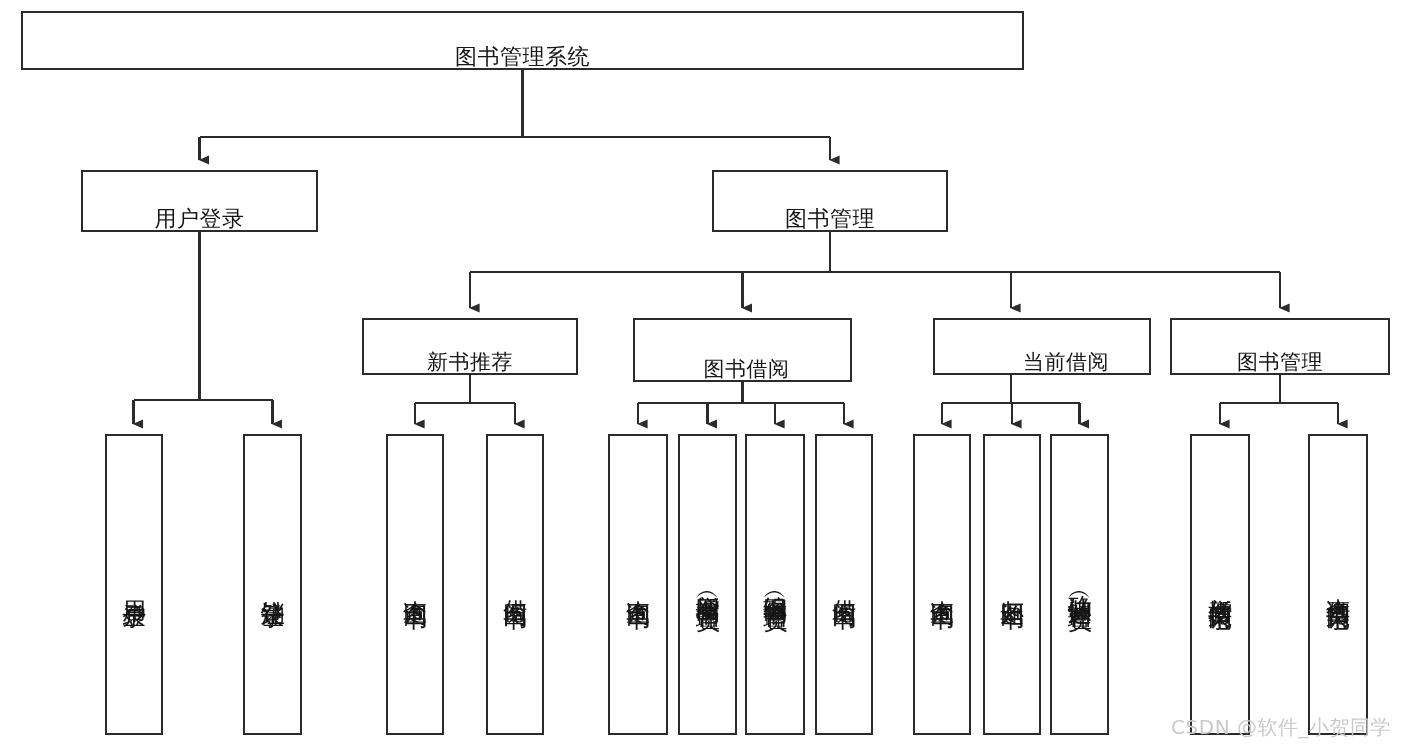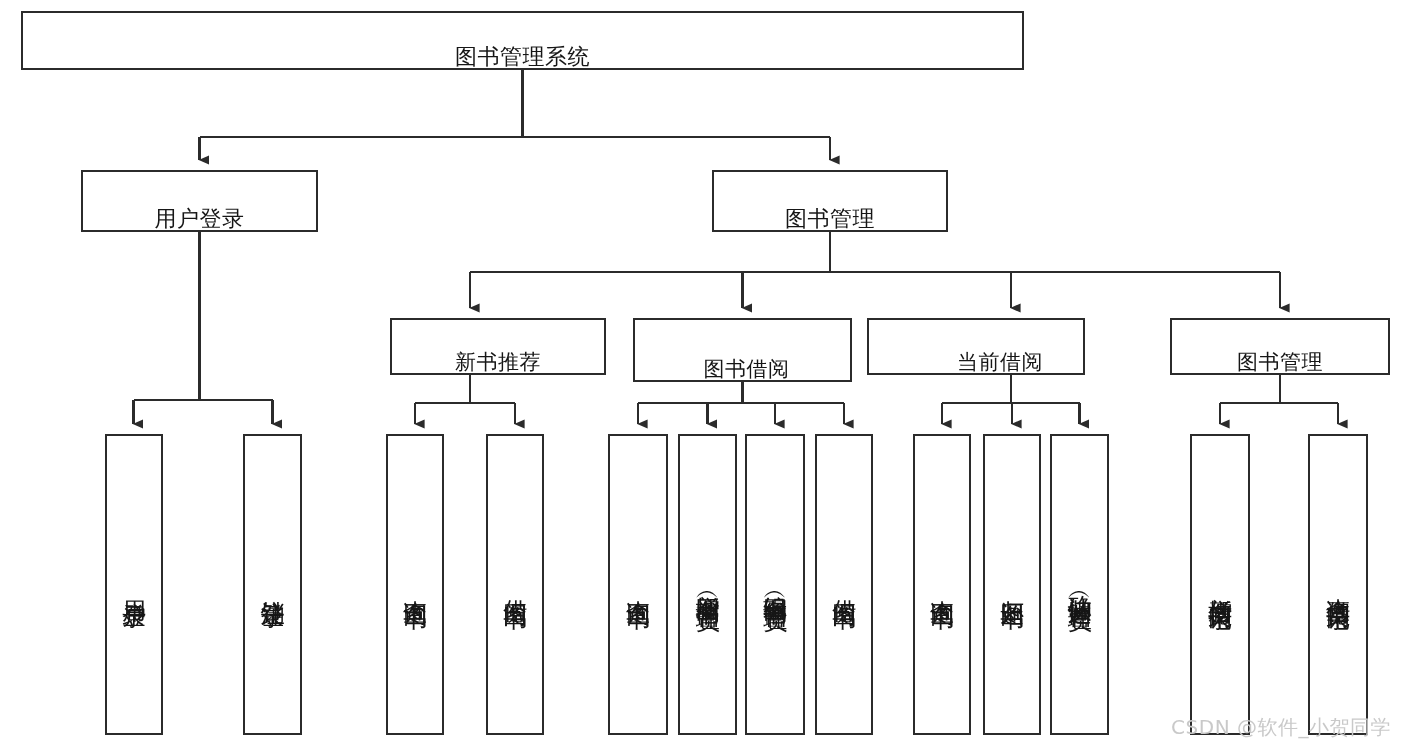--- a/index.html
+++ b/index.html
@@ -124,27 +124,27 @@
     <span class="label">图书管理系统</span>
   </div>
 
   <div class="node lvl2" style="left: 81px; top: 170px; width: 237px; height: 62px;">
     <span class="label">用户登录</span>
   </div>
   <div class="node lvl2" style="left: 712px; top: 170px; width: 236px; height: 62px;">
     <span class="label">图书管理</span>
   </div>
 
-  <div class="node lvl3" style="left: 362px; top: 318px; width: 216px; height: 57px; margin-left: 28px;">
+  <div class="node lvl3" style="left: 362px; top: 318px; width: 216px; height: 57px;">
     <span class="label">新书推荐</span>
   </div>
   <div class="node lvl3" style="left: 633px; top: 318px; width: 219px; height: 64px; padding-left: 8px;">
     <span class="label">图书借阅</span>
   </div>
-  <div class="node lvl3" style="left: 867px; top: 318px; width: 218px; height: 57px; padding-left: 48px;">
+  <div class="node lvl3" style="left: 933px; top: 318px; width: 218px; height: 57px; padding-left: 48px;">
     <span class="label">当前借阅</span>
   </div>
   <div class="node lvl3" style="left: 1170px; top: 318px; width: 220px; height: 57px;">
     <span class="label">图书管理</span>
   </div>
 
   <div class="node vertical" style="left: 105px; top: 434px; width: 58px; height: 301px;">
     <span class="label">用户登录</span>
   </div>
   <div class="node vertical" style="left: 243px; top: 434px; width: 59px; height: 301px;">

